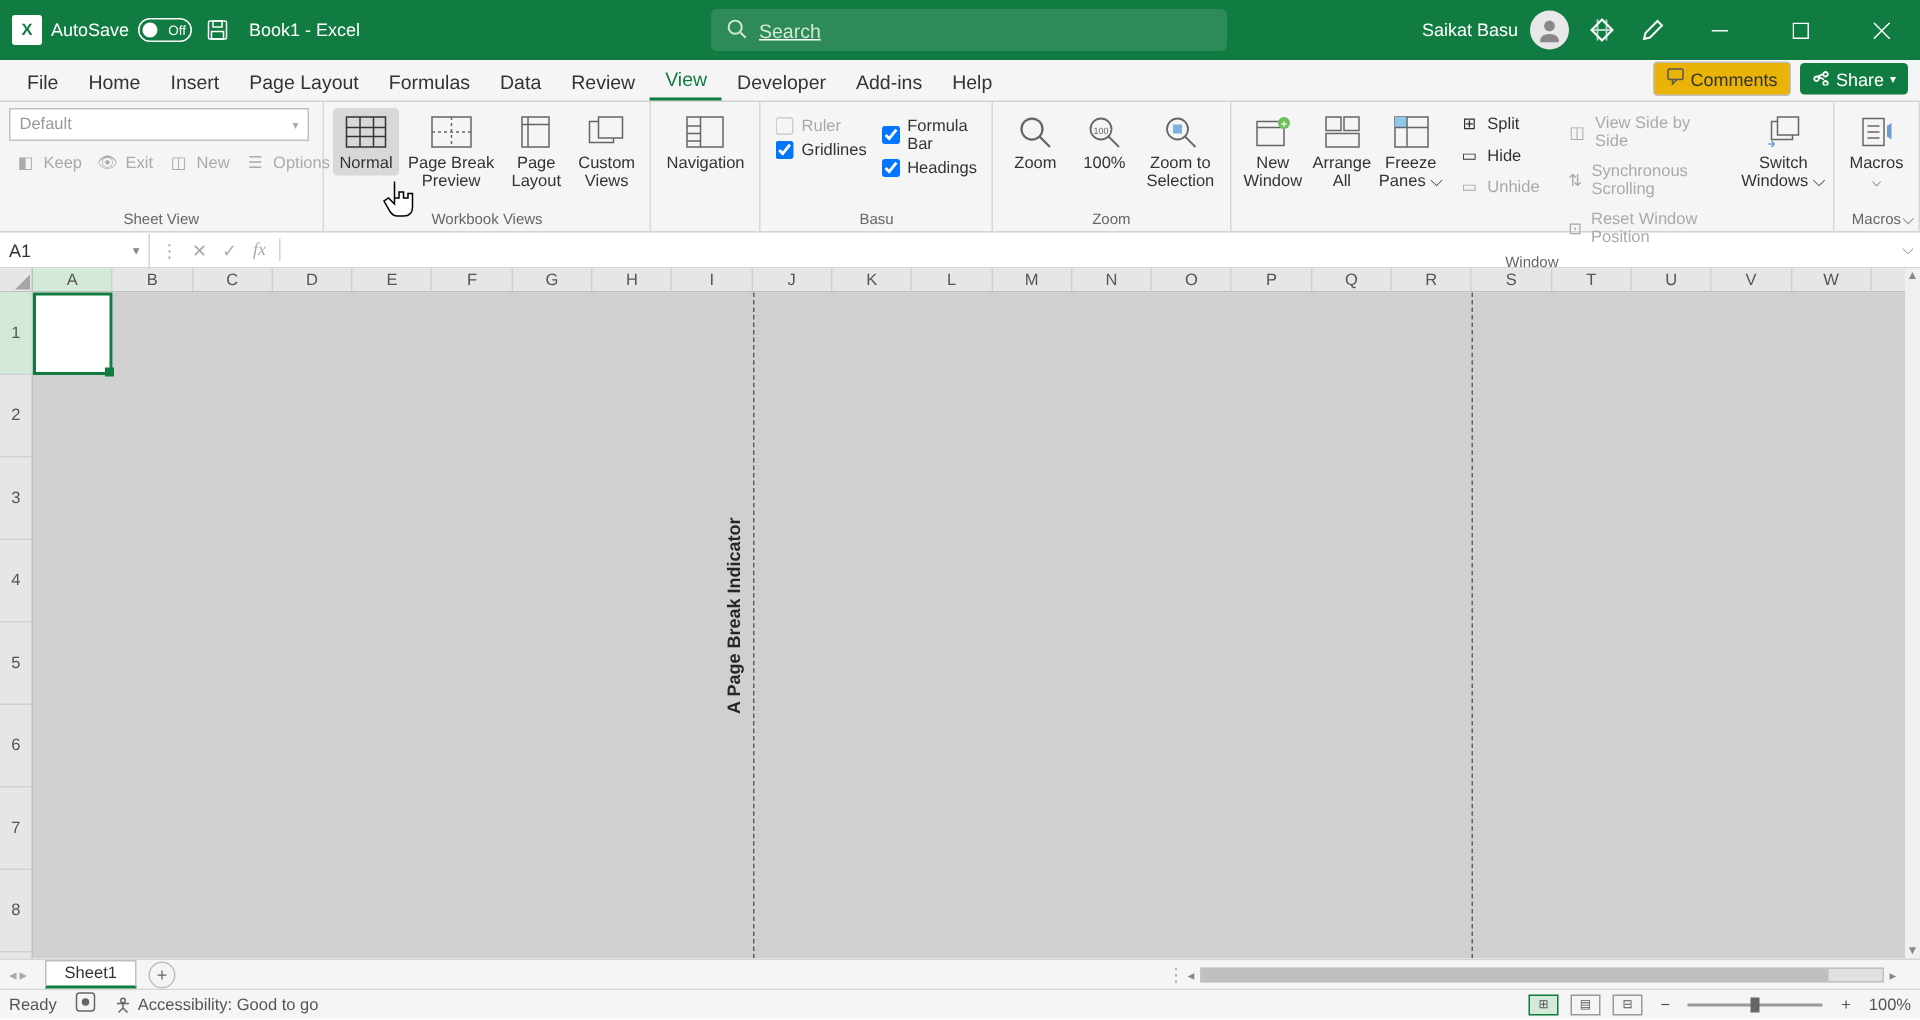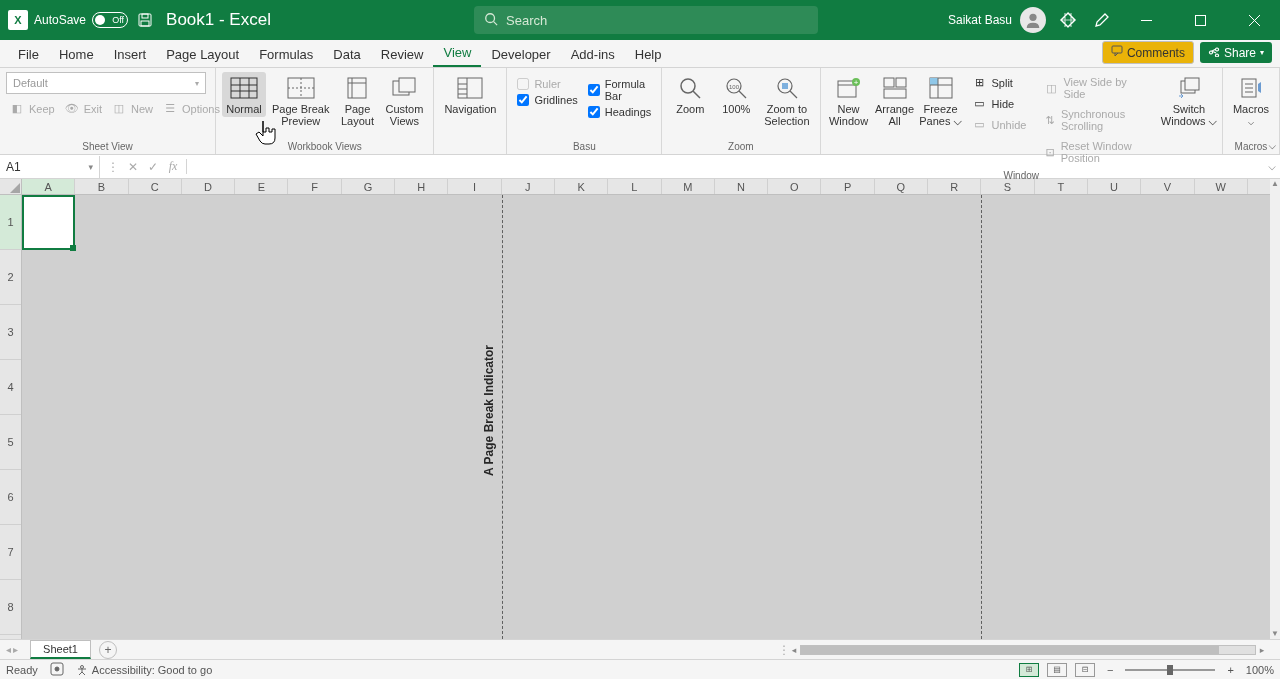--- a/index.html
+++ b/index.html
@@ -8,23 +8,23 @@
 
 .title-bar { height: 40px; background: #107c41; display: flex; align-items: center; color: #fff; }
 .title-left { display: flex; align-items: center; gap: 6px; padding-left: 8px; }
 .xl-icon { width: 20px; height: 20px; background: #fff; color: #107c41; display: flex; align-items: center; justify-content: center; font-weight: bold; font-size: 11px; border-radius: 2px; }
 .autosave { display: flex; align-items: center; gap: 6px; font-size: 12px; }
 .toggle { width: 36px; height: 16px; border: 1px solid #fff; border-radius: 8px; display: flex; align-items: center; padding: 0 2px; position: relative; }
 .toggle-knob { width: 10px; height: 10px; background: #fff; border-radius: 50%; }
 .toggle-label { font-size: 9px; position: absolute; right: 3px; }
 .qat-btn { width: 22px; height: 22px; display: flex; align-items: center; justify-content: center; }
 .save-icon svg { width: 16px; height: 16px; }
-.title-doc { font-size: 17px; margin-left: 4px; }
+.title-doc { font-size: 12px; margin-left: 4px; }
 .search-box { width: 344px; height: 28px; background: #2e8b57; border-radius: 4px; display: flex; align-items: center; padding: 0 10px; gap: 8px; margin-left: auto; margin-right: auto; position: absolute; left: 474px; top: 6px; }
-.search-box input { background: transparent; border: none; color: #0f172a; font-size: 13px; outline: none; width: 100%; }
+.search-box input { background: transparent; border: none; color: #ffffff; font-size: 13px; outline: none; width: 100%; text-decoration: underline; }
 .search-box input::placeholder { color: #d5e8d5; }
 .search-ic { color: #d5e8d5; }
 .title-right { display: flex; align-items: center; gap: 10px; margin-left: auto; padding-right: 4px; }
 .user { display: flex; align-items: center; gap: 8px; font-size: 12px; }
 .avatar { width: 26px; height: 26px; border-radius: 50%; background: #e8e8e8; display: flex; align-items: center; justify-content: center; color: #555; font-size: 11px; }
 .tr-ic { width: 24px; height: 24px; display: flex; align-items: center; justify-content: center; }
 .win-btn { width: 44px; height: 40px; display: flex; align-items: center; justify-content: center; }
 
 
 .tabs-row { height: 28px; background: #f5f5f5; display: flex; align-items: flex-end; padding: 0 8px; border-bottom: 1px solid #d4d4d4; }

